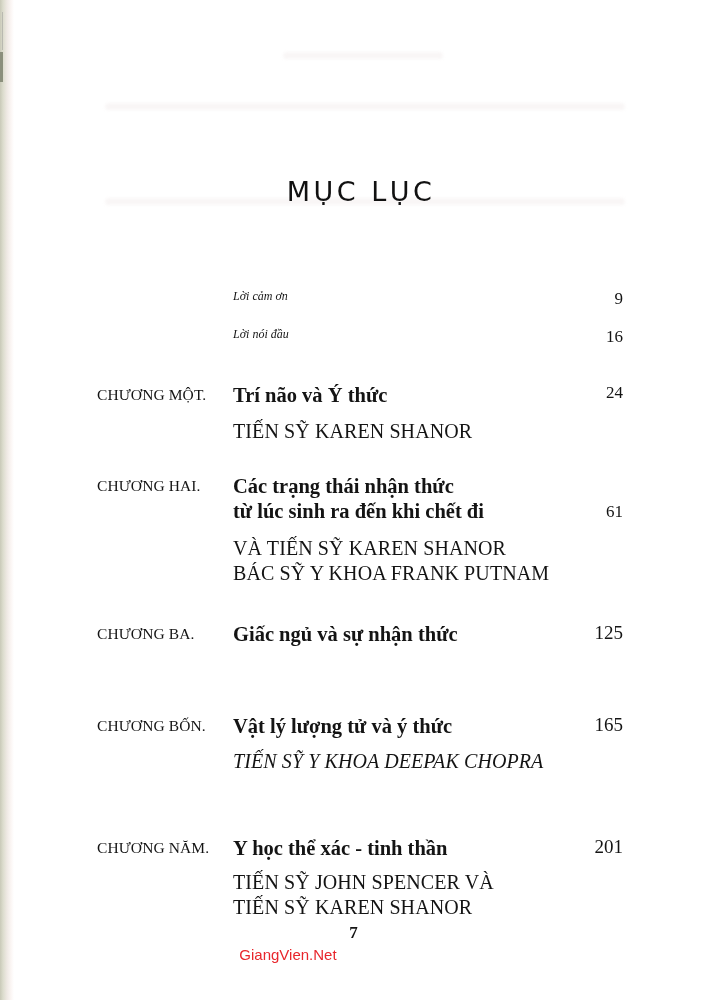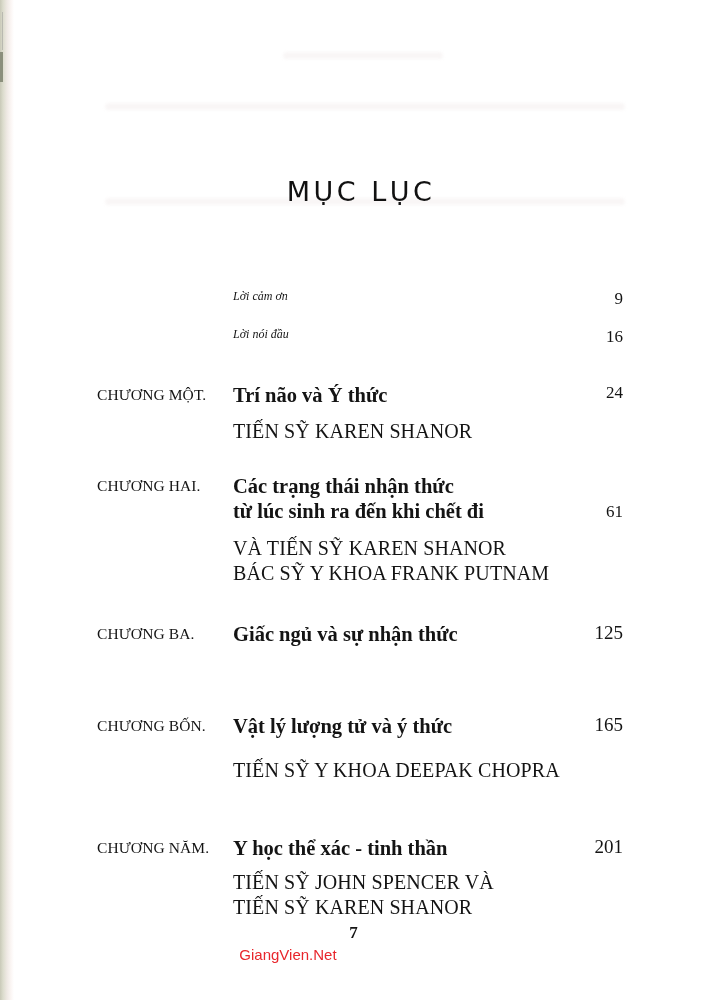--- a/index.html
+++ b/index.html
@@ -112,21 +112,21 @@
     <div>Giấc ngủ và sự nhận thức</div>
   </div>
   <span class="pg big">125</span>
 </div>
 
 <div class="chapter" style="top:714px; height:60px;">
   <span class="clabel">CHƯƠNG BỐN.</span>
   <div class="ctitle">
     <div>Vật lý lượng tử và ý thức</div>
   </div>
-  <div class="authors" style="top:44px;">
+  <div class="authors" style="top:35px;font-style:italic;">
     <div>TIẾN SỸ Y KHOA DEEPAK CHOPRA</div>
   </div>
   <span class="pg big">165</span>
 </div>
 
 <div class="chapter" style="top:836px; height:85px;">
   <span class="clabel">CHƯƠNG NĂM.</span>
   <div class="ctitle">
     <div>Y học thể xác - tinh thần</div>
   </div>

